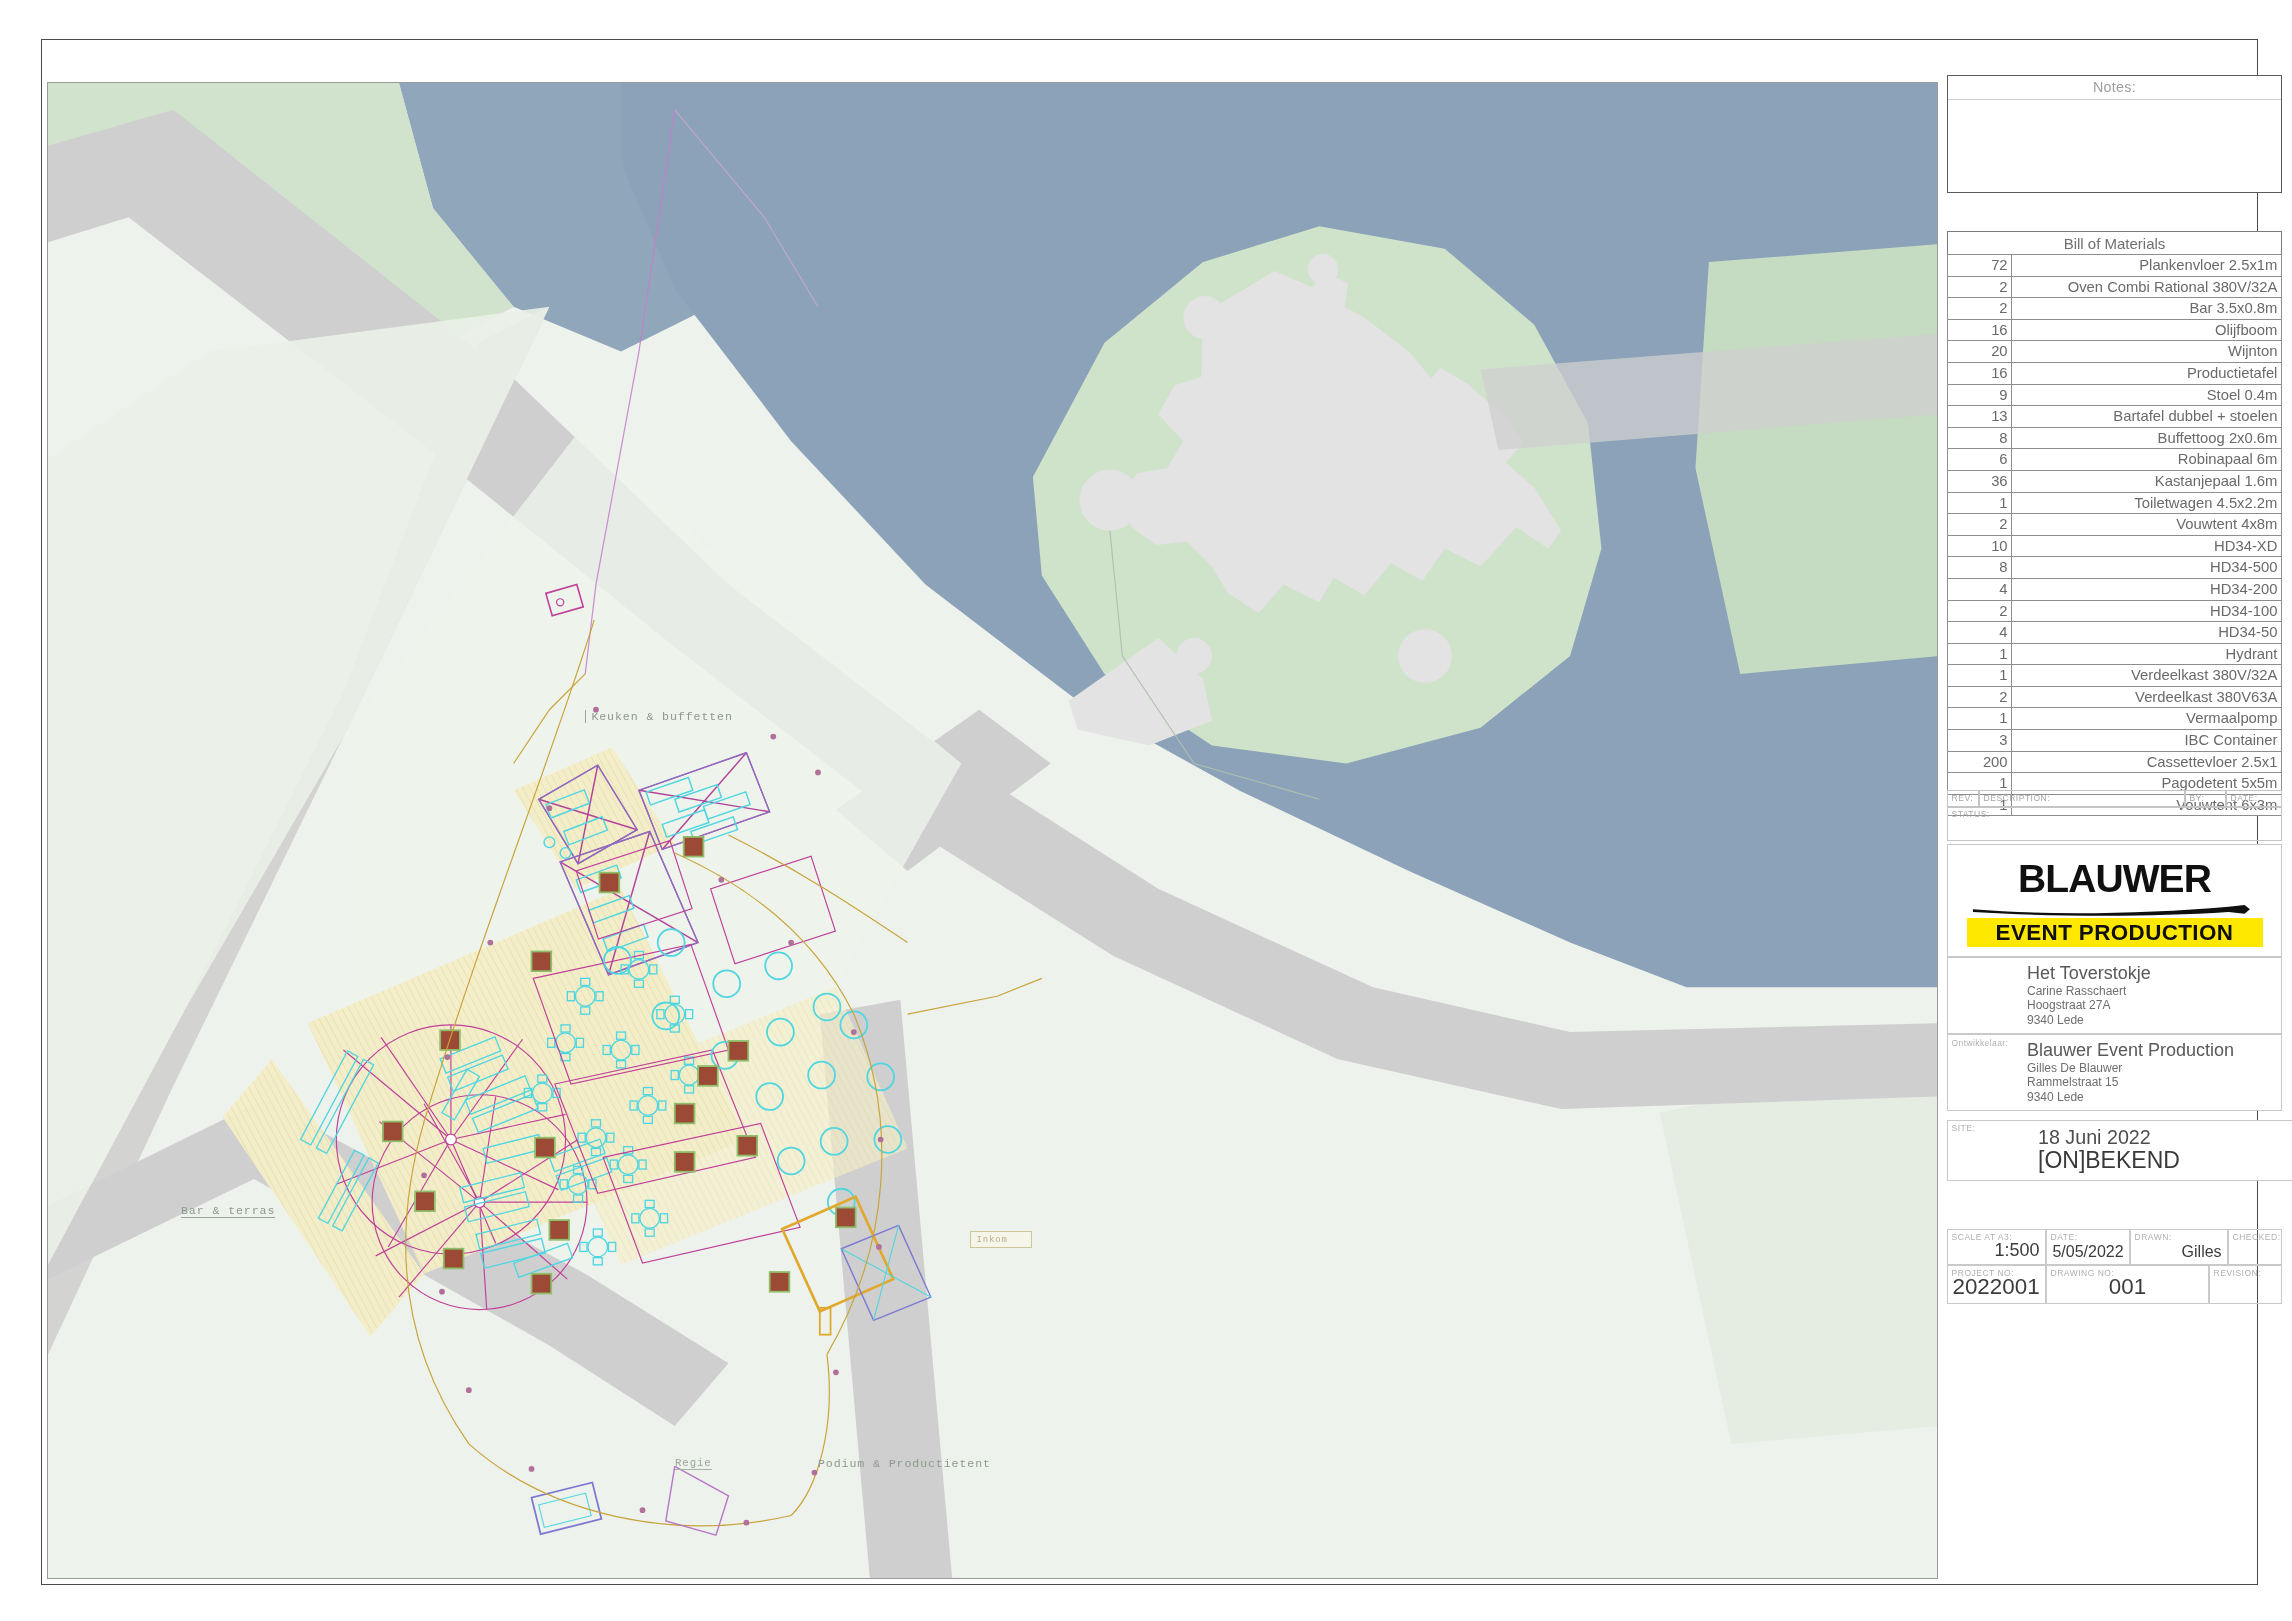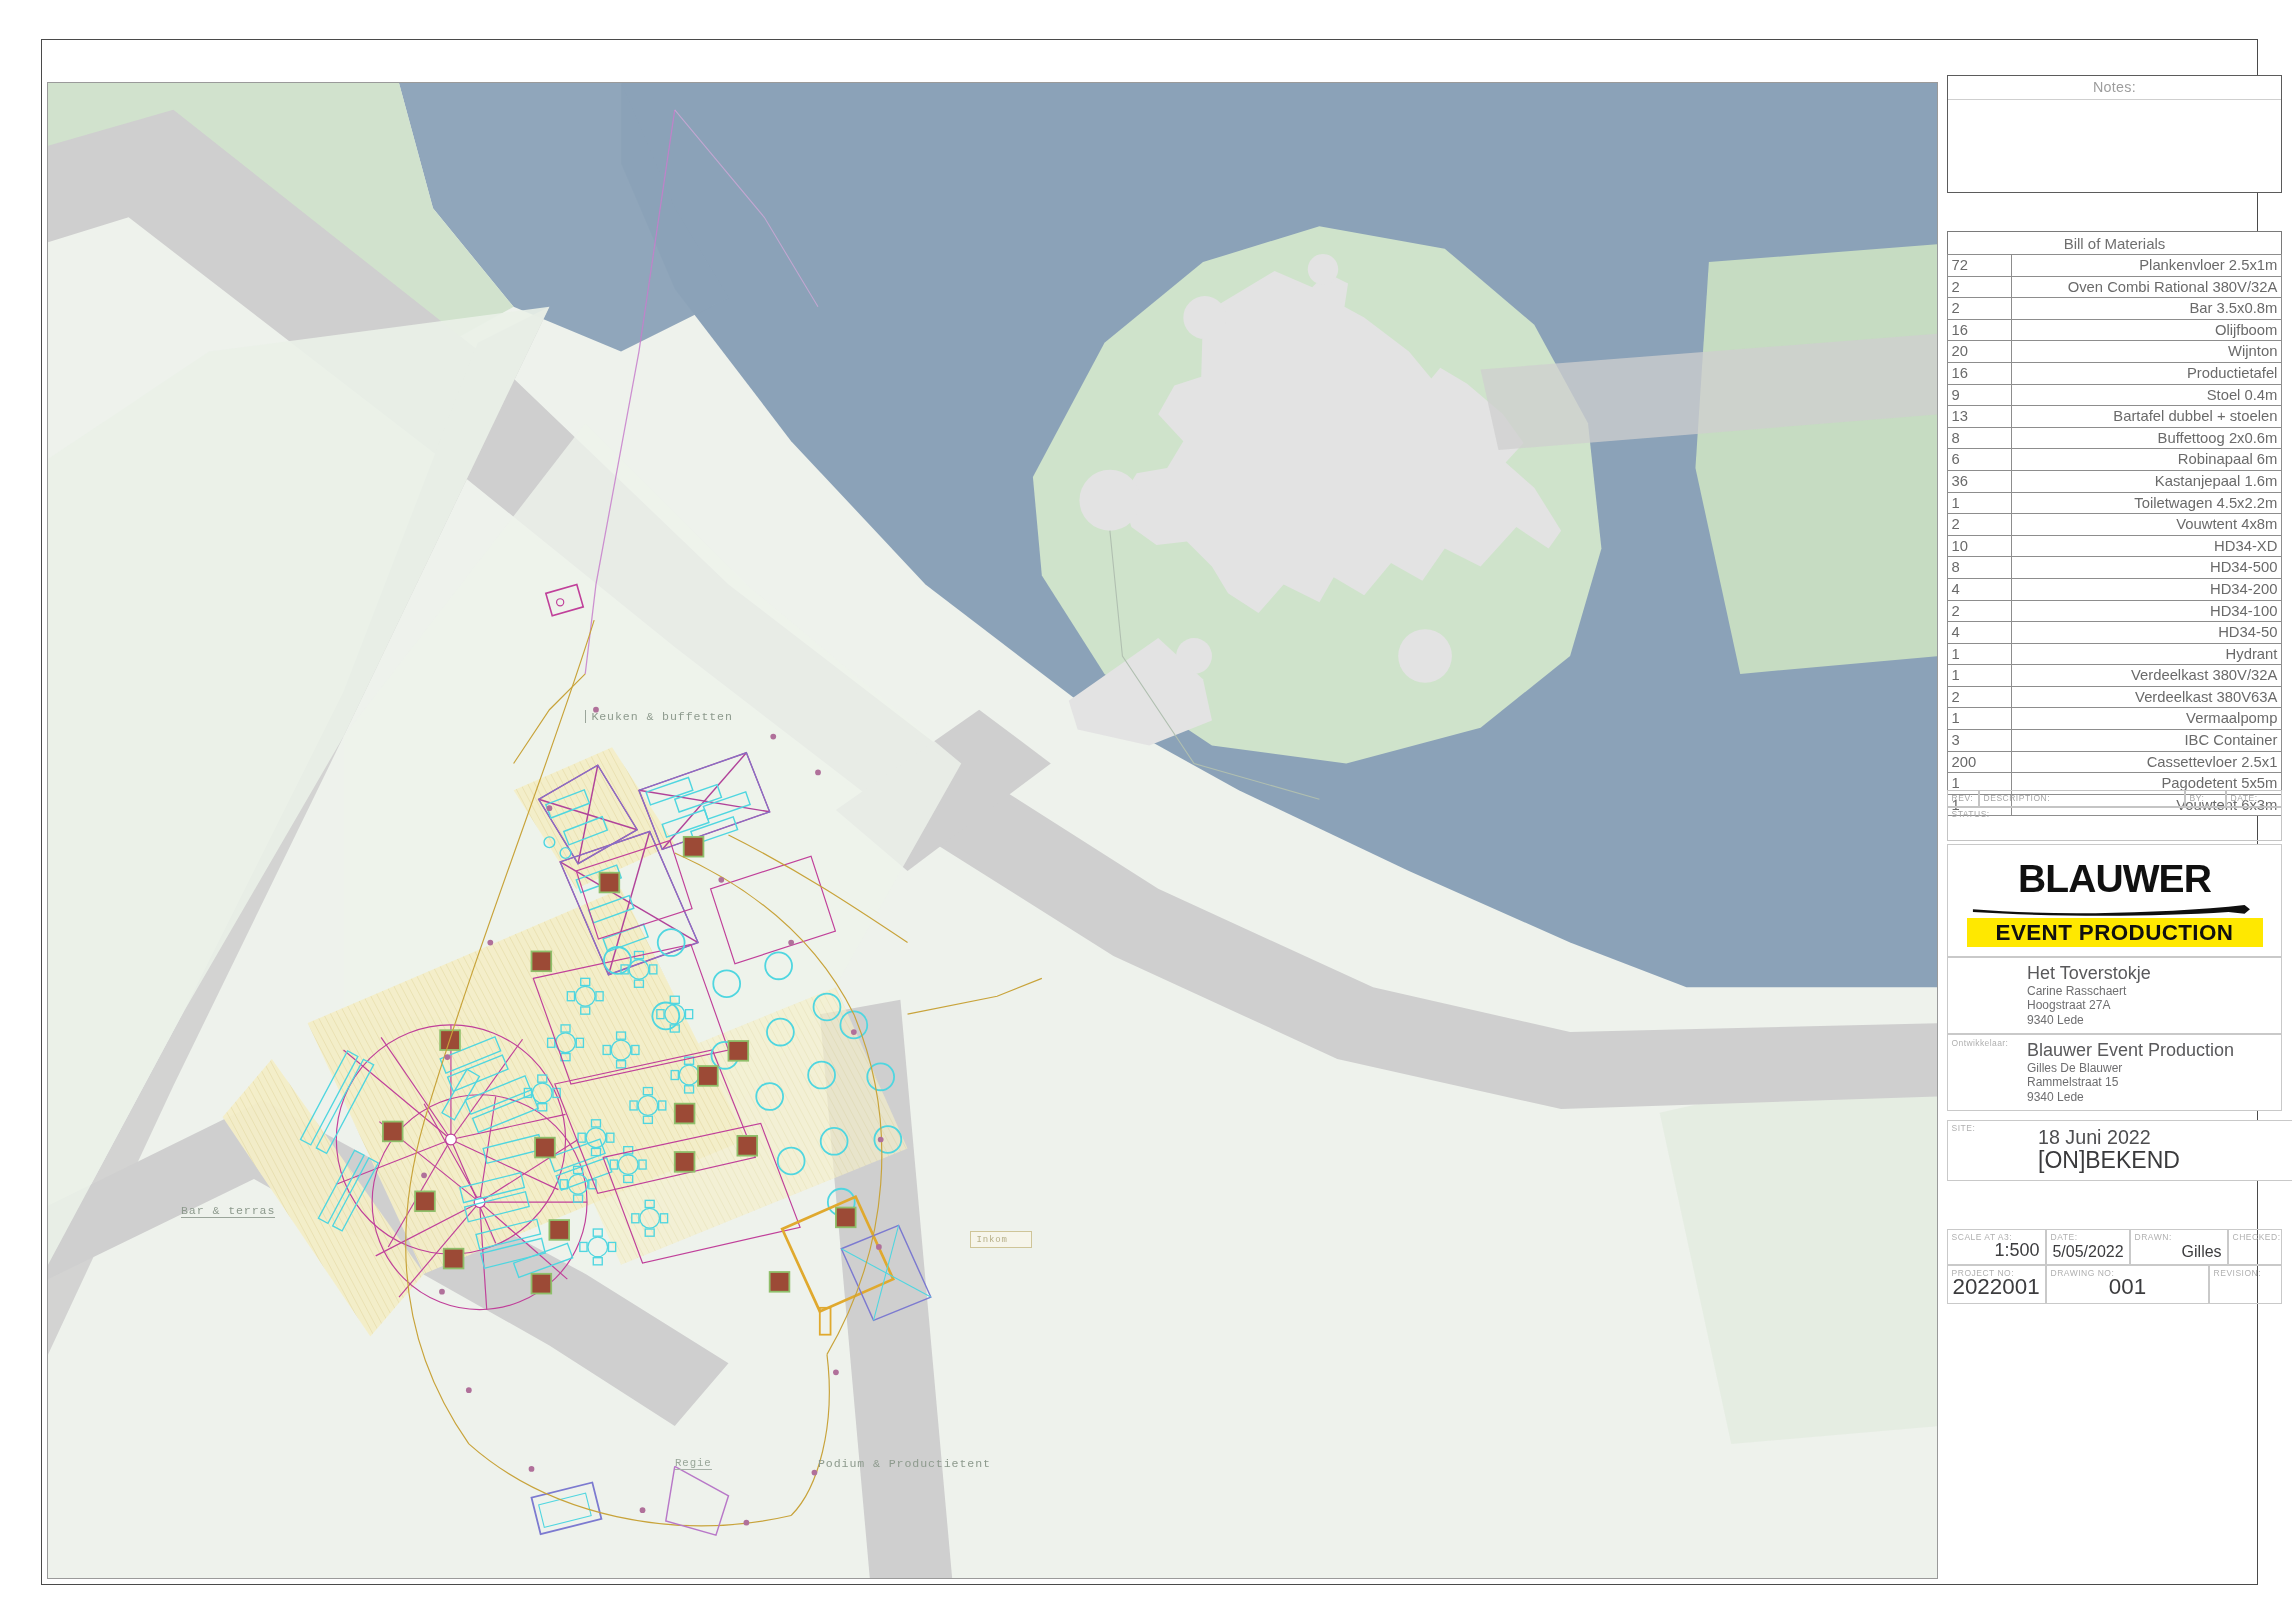--- a/index.html
+++ b/index.html
@@ -21,21 +21,21 @@
   
   .notes{position:absolute;left:0;top:12px;width:335px;height:118px;}
   .notes-title{height:23px;line-height:23px;text-align:center;font-size:14.3px;color:#9d9d9d;border-bottom:0.9px solid #cfcfcf;letter-spacing:0.3px;}
   .notes-body{height:136px;}
 
   
   .bom{position:absolute;left:0;top:168px;width:335px;}
   .bom-title{height:23px;line-height:23px;text-align:center;font-size:15px;color:#6f6f6f;border:0.9px solid #7a7a7a;border-bottom:none;box-sizing:border-box;background:#fff;}
   table.bomtable{border-collapse:collapse;width:335px;table-layout:fixed;background:#fff;}
   table.bomtable td{border:0.9px solid #8d8d8d;font-size:14.8px;color:#6a6a6a;height:20.6px;padding:0 3.6px;line-height:20.6px;}
-  table.bomtable td.qty{width:56px;text-align:left;}
+  table.bomtable td.qty{width:56px;text-align:right;}
   table.bomtable td.desc{text-align:right;padding-left:7.2px;}
 
   
   .revrow{position:absolute;left:0;top:0;width:335px;height:17px;display:flex;}
   .revrow .c{border:0.9px solid #c4c4c4;box-sizing:border-box;font-size:8.5px;color:#a6a6a6;padding-left:3.6px;line-height:15px;letter-spacing:0.5px;}
   .revcell-rev{width:32px;}
   .revcell-desc{flex:1;}
   .revcell-by{width:41px;}
   .revcell-date{width:56px;}
   .statusrow{position:absolute;left:0;top:17px;width:335px;height:34px;border:0.9px solid #c4c4c4;box-sizing:border-box;font-size:8.5px;color:#a6a6a6;padding-left:3.6px;line-height:12.5px;letter-spacing:0.5px;}

